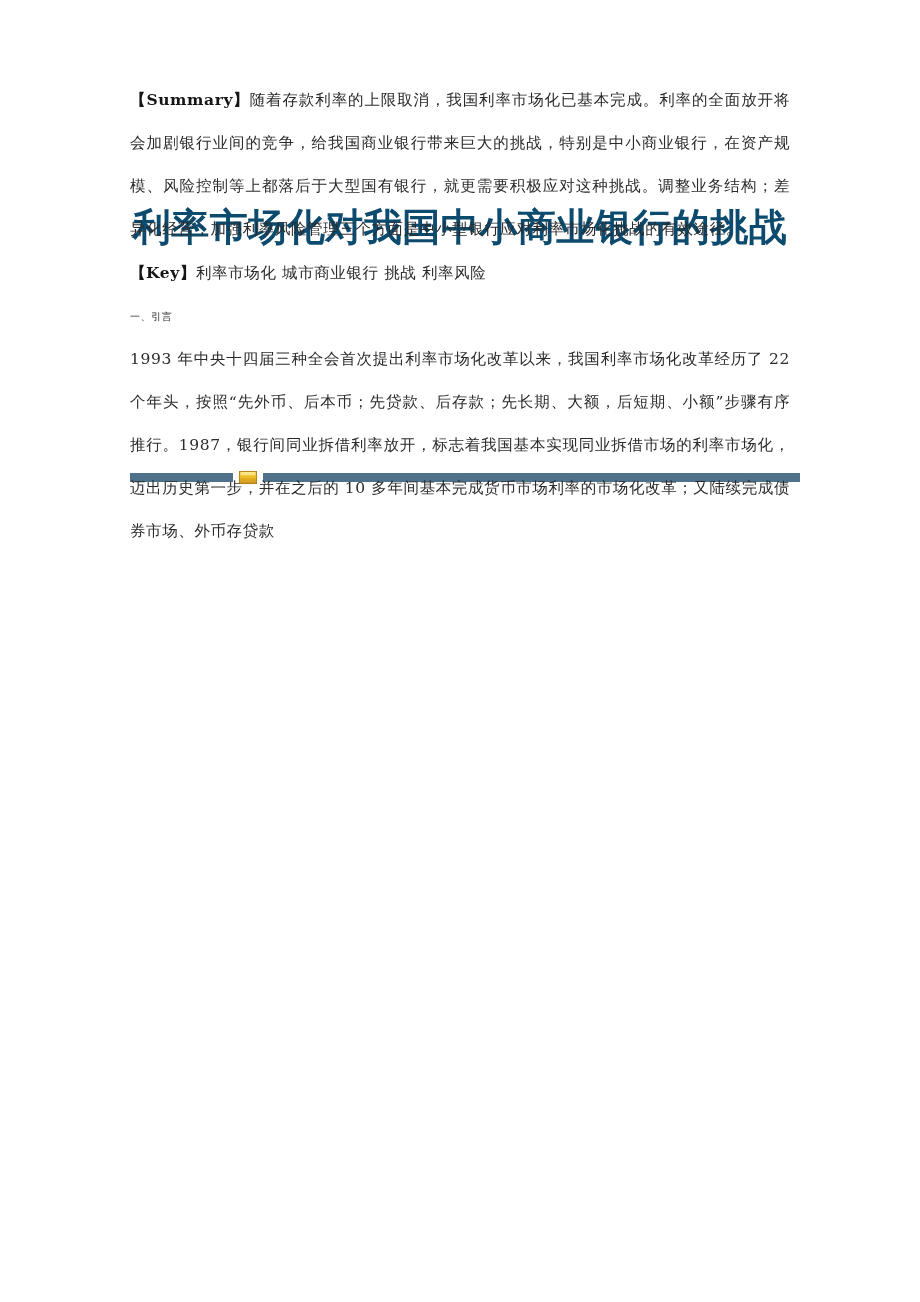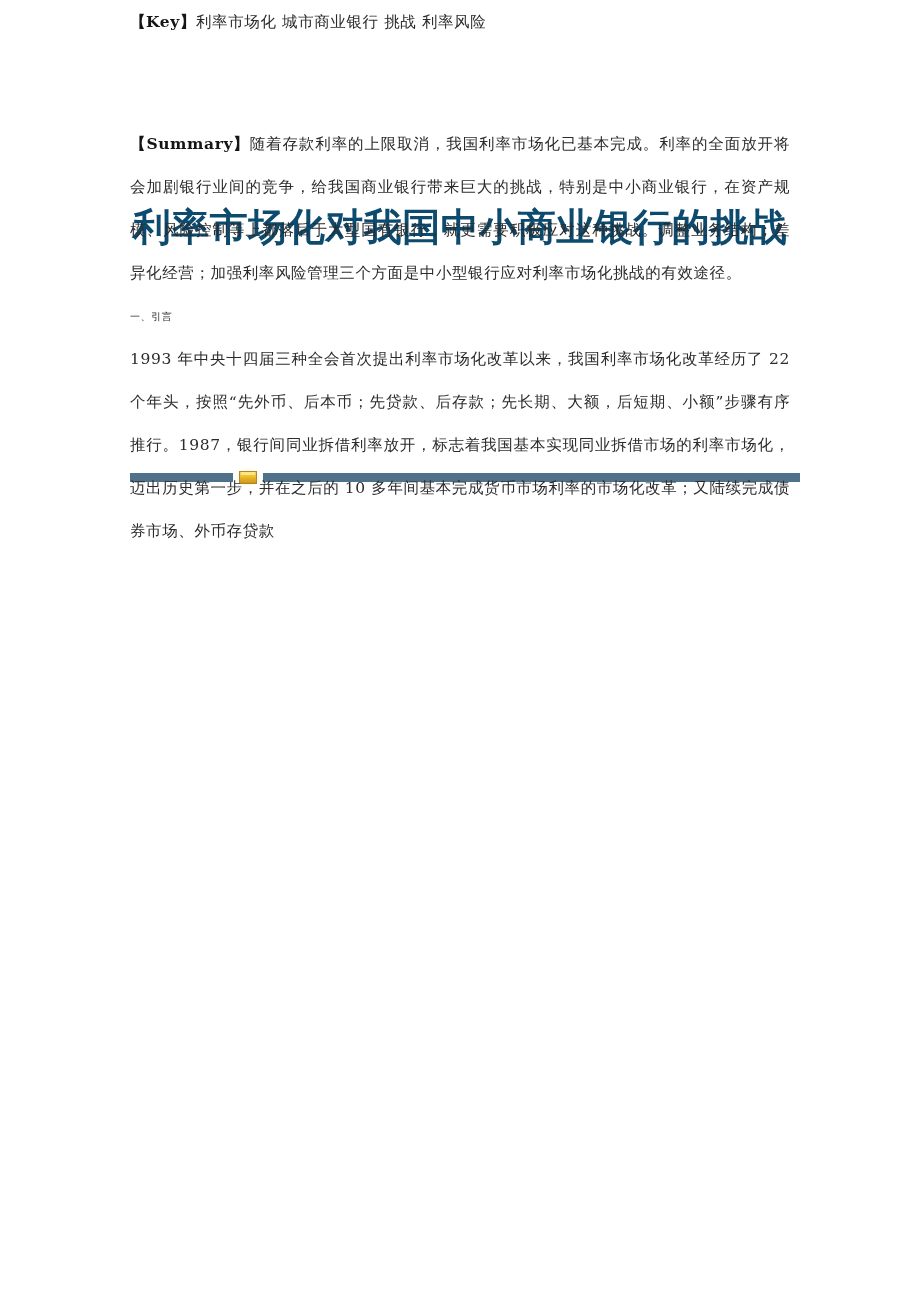--- a/index.html
+++ b/index.html
@@ -182,23 +182,23 @@
       <div class="gem-glow"></div>
       <div class="gem-body"></div>
       <div class="gem-facet-top"></div>
       <div class="gem-facet-bottom"></div>
     </div>
     <div class="divider-bar-right"></div>
   </div>
 
   <div class="content">
 
+    <p class="para abstract"><span class="label-strong">【Summary】</span><span>随着存款利率的上限取消，我国利率市场化已基本完成。利率的全面放开将会加剧银行业间的竞争，给我国商业银行带来巨大的挑战，特别是中小商业银行，在资产规模、风险控制等上都落后于大型国有银行，就更需要积极应对这种挑战。调整业务结构；差异化经营；加强利率风险管理三个方面是中小型银行应对利率市场化挑战的有效途径。</span></p>
+
     <p class="para keywords"><span class="label-strong">【Key】</span><span>利率市场化 城市商业银行 挑战 利率风险</span></p>
 
-    <p class="para abstract"><span class="label-strong">【Summary】</span><span>随着存款利率的上限取消，我国利率市场化已基本完成。利率的全面放开将会加剧银行业间的竞争，给我国商业银行带来巨大的挑战，特别是中小商业银行，在资产规模、风险控制等上都落后于大型国有银行，就更需要积极应对这种挑战。调整业务结构；差异化经营；加强利率风险管理三个方面是中小型银行应对利率市场化挑战的有效途径。</span></p>
-
     <h2 class="section-heading">一、引言</h2>
 
     <p class="para body-para">1993 年中央十四届三种全会首次提出利率市场化改革以来，我国利率市场化改革经历了 22 个年头，按照“先外币、后本币；先贷款、后存款；先长期、大额，后短期、小额”步骤有序推行。1987，银行间同业拆借利率放开，标志着我国基本实现同业拆借市场的利率市场化，迈出历史第一步，并在之后的 10 多年间基本完成货币市场利率的市场化改革；又陆续完成债券市场、外币存贷款</p>
 
   </div>
 
 </div>
 
 </body></html>

